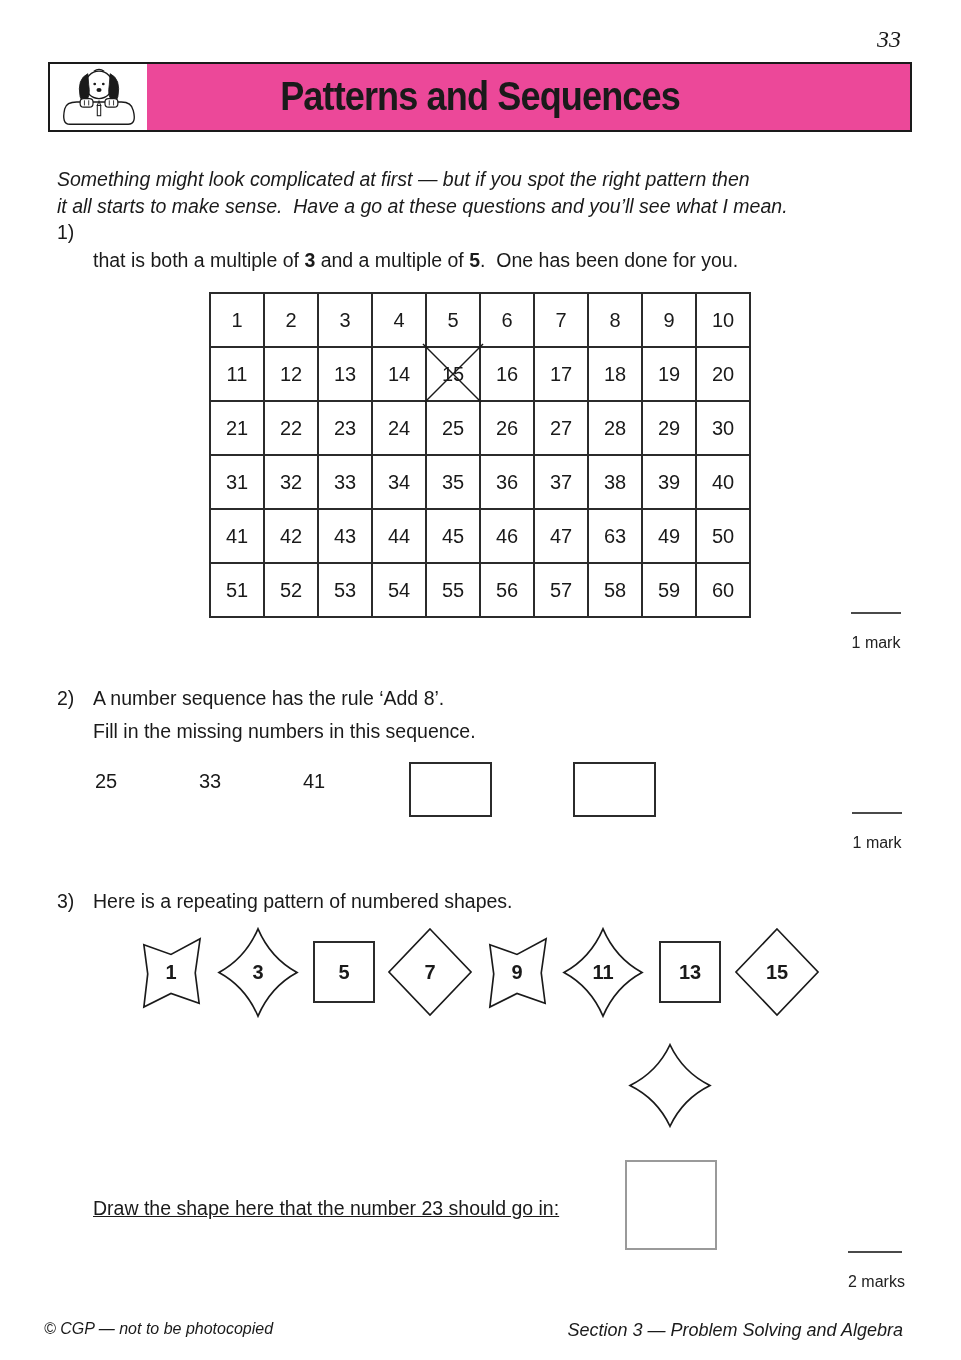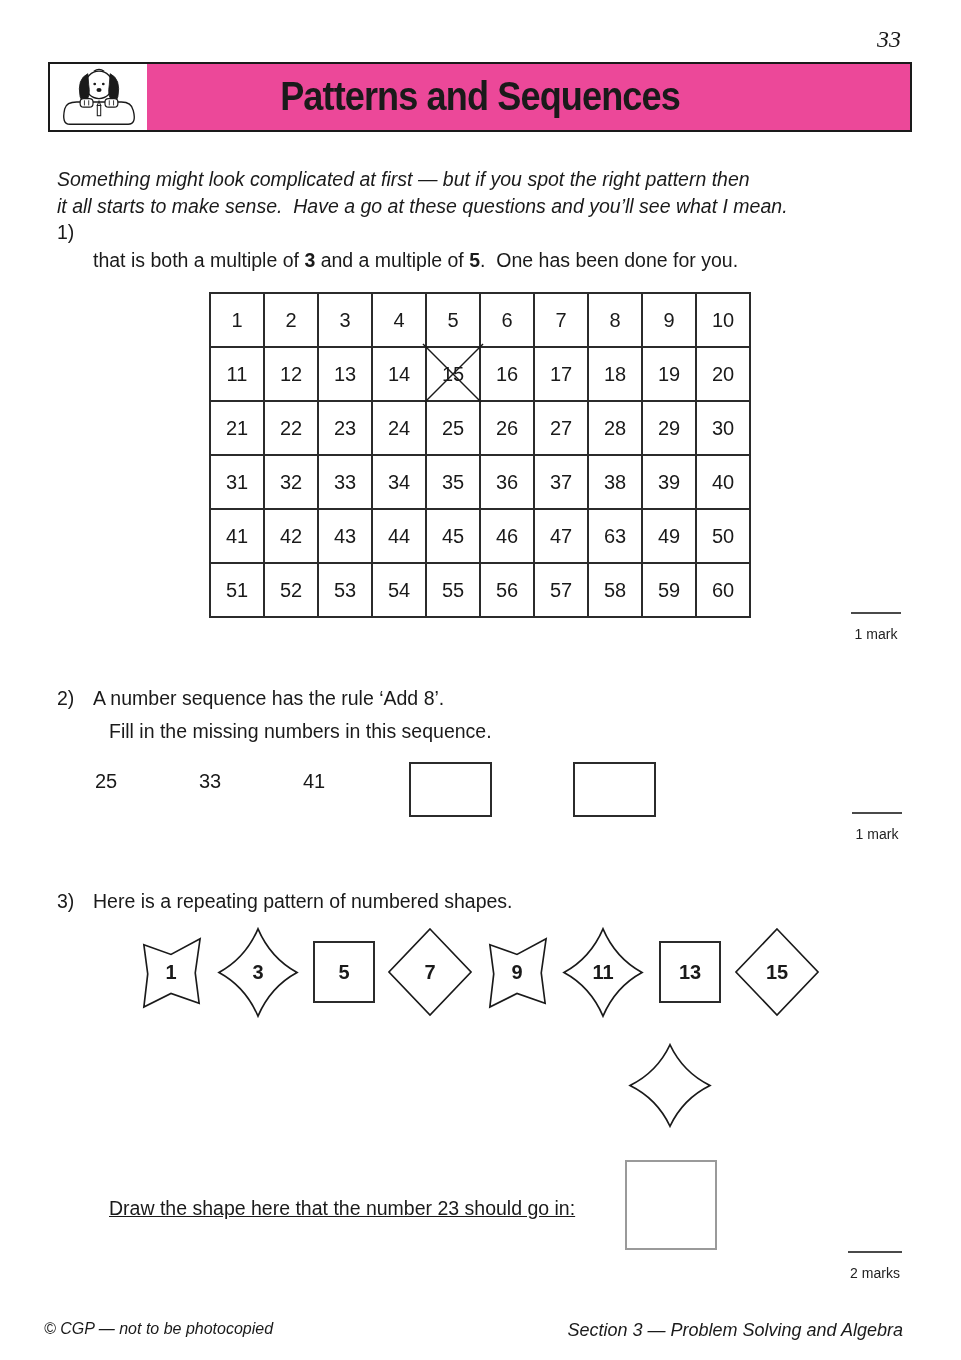--- a/index.html
+++ b/index.html
@@ -19,35 +19,35 @@
   .banner h1{position:absolute;left:0;right:0;top:0;margin:0;line-height:64px;text-align:center;
              font-size:41px;font-weight:bold;letter-spacing:-1px;transform:scaleX(.88);}
 
   
   .intro{position:absolute;left:57px;top:146px;font-style:italic;font-size:19.5px;
          line-height:27.5px;white-space:pre-wrap;}
 
   
   .q-row{position:absolute;display:flex;font-size:19.5px;line-height:28px;white-space:pre-wrap;}
   .q-num{width:36px;flex:none;}
-  .q-line{position:absolute;font-size:19.5px;line-height:28px;white-space:pre-wrap;margin-left:16px;}
+  .q-line{position:absolute;font-size:19.5px;line-height:28px;white-space:pre-wrap;}
 
   
   .grid{position:absolute;left:209px;top:292px;background:#2b2b2b;border:2px solid #2b2b2b;
         display:grid;grid-template-columns:repeat(10,52px);grid-auto-rows:52px;gap:2px;}
   .grid-cell{position:relative;background:#ffffff;display:flex;align-items:center;justify-content:center;
              font-size:20px;}
   .grid-cell svg.cross{position:absolute;left:-4px;top:-4px;width:calc(100% + 8px);height:calc(100% + 8px);
              overflow:visible;pointer-events:none;}
   .grid-cell svg.cross line{stroke:#1a1a1a;stroke-width:1.5;vector-effect:non-scaling-stroke;}
 
   
   .mark{position:absolute;width:50px;text-align:center;}
   .mark .mark-line{border-top:2px solid #4a4a4a;width:100%;height:0;}
-  .mark .mark-text{display:block;margin-top:12px;font-size:14px;color:#222;white-space:nowrap;}
+  .mark .mark-text{display:block;margin-top:20px;font-size:16px;color:#222;white-space:nowrap;}
 
   
   .seq-num{position:absolute;top:770px;font-size:20px;}
   .answer-box{position:absolute;top:762px;width:79px;height:51px;border:2px solid #2b2b2b;background:#fff;}
 
   
   .pattern-shape{position:absolute;display:flex;align-items:center;justify-content:center;}
   .pattern-shape svg{position:absolute;left:0;top:0;width:100%;height:100%;overflow:visible;}
   .pattern-shape svg path{fill:#ffffff;stroke:#1a1a1a;stroke-width:1.7;}
   .pattern-shape.square-shape{border:2px solid #2b2b2b;background:#fff;width:58px;height:58px;}

